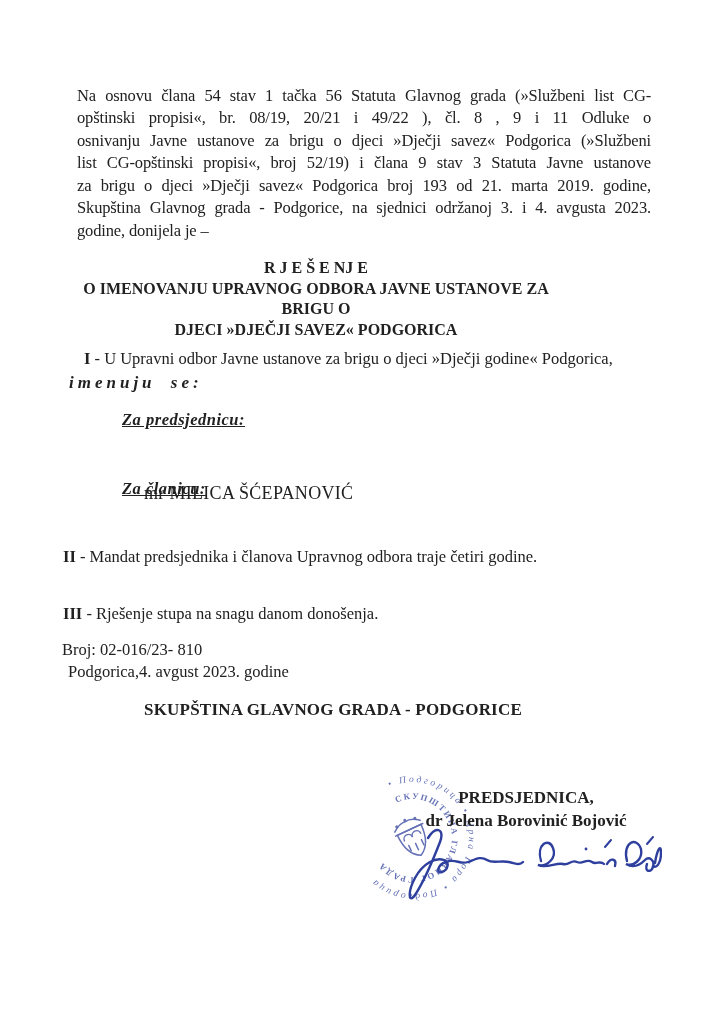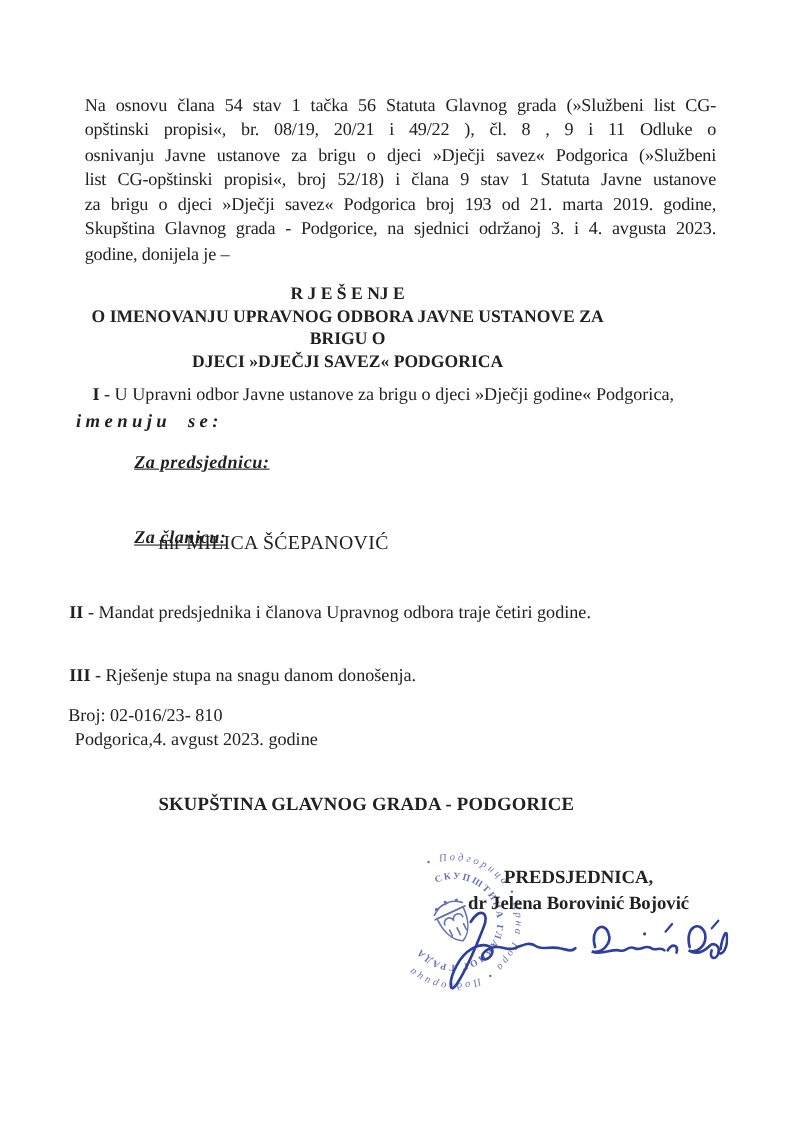--- a/index.html
+++ b/index.html
@@ -29,42 +29,42 @@
   .rh1 { top:410px; } .rh2 { top:479px; }
   .an { position:absolute; font-weight:normal; font-size:18px; letter-spacing:0.3px;margin-top:40px; }
   .an1 { left:144px; top:443px; } .an2 { left:160px; top:512px; }
 
   .sec2 { left:63px; top:547px; }
   .sec3 { left:63px; top:604px; }
 
   .broj      { position:absolute; left:62px; top:640px; font-size:16.5px; }
   .placedate { position:absolute; left:68px; top:662px; font-size:16.5px; }
 
-  .issuer { position:absolute; left:77px; top:721px; width:512px;
+  .issuer { position:absolute; left:77px; top:700px; width:512px;
             text-align:center; font-weight:bold; font-size:17px; letter-spacing:0.2px; }
 
   .sigblock { position:absolute; left:390px; top:786px; width:272px;
               text-align:center; font-weight:bold; font-size:17px;
               line-height:23px; z-index:2; }
 
   .stamp { position:absolute; left:338px; top:763px; z-index:1;
            opacity:0.85; filter:blur(0.35px); }
   .signature { position:absolute; left:400px; top:820px; z-index:3;
                filter:blur(0.2px); }
 </style>
 </head>
 <body>
 
 <div class="page">
 
   <div class="intro">
     <div class="jline">Na osnovu člana 54 stav 1 tačka 56 Statuta Glavnog grada (»Službeni list CG-</div>
     <div class="jline">opštinski propisi«, br. 08/19, 20/21 i 49/22 ), čl. 8 , 9 i 11 Odluke o</div>
     <div class="jline">osnivanju Javne ustanove za brigu o djeci »Dječji savez« Podgorica (»Službeni</div>
-    <div class="jline">list CG-opštinski propisi«, broj 52/18) i člana 9 stav 1 Statuta Javne ustanove</div>
+    <div class="jline">list CG-opštinski propisi«, broj 52/19) i člana 9 stav 3 Statuta Javne ustanove</div>
     <div class="jline">za brigu o djeci »Dječji savez« Podgorica broj 193 od 21. marta 2019. godine,</div>
     <div class="jline">Skupština Glavnog grada - Podgorice, na sjednici održanoj 3. i 4. avgusta 2023.</div>
     <div class="jline last">godine, donijela je –</div>
   </div>
 
   <div class="title">
     <div>R J E Š E NJ E</div>
     <div>O IMENOVANJU UPRAVNOG ODBORA JAVNE USTANOVE ZA BRIGU O</div>
     <div>DJECI »DJEČJI SAVEZ« PODGORICA</div>
   </div>

